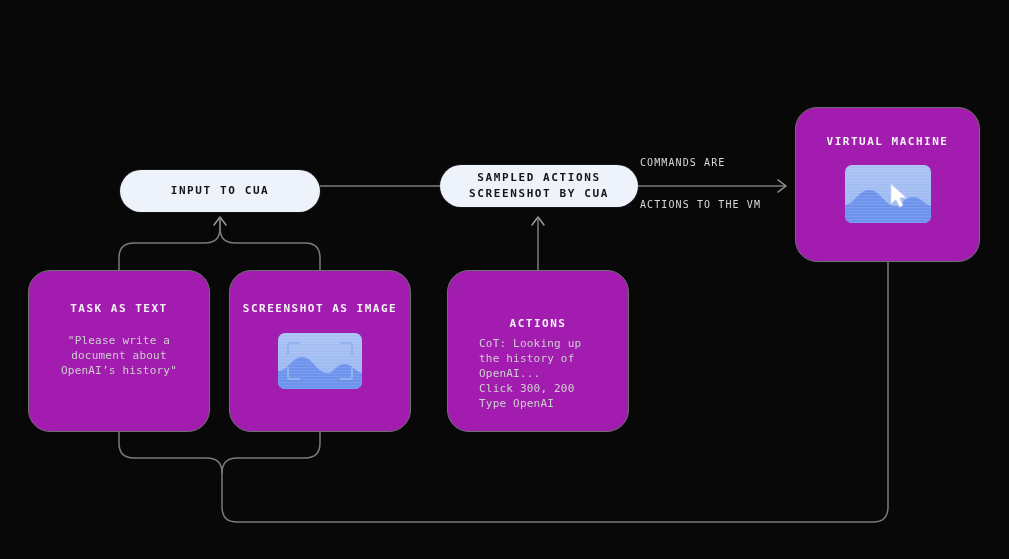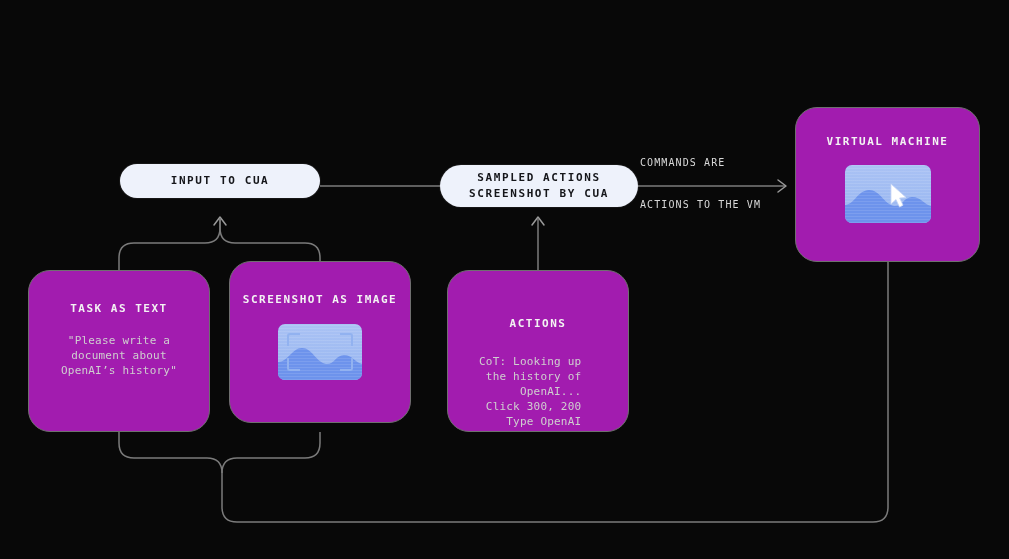--- a/index.html
+++ b/index.html
@@ -45,37 +45,37 @@
     align-items: center;
     justify-content: center;
     text-align: center;
     color: #15161a;
     font-size: 11px;
     letter-spacing: 1.6px;
     line-height: 16px;
     font-weight: 700;
     box-shadow: 0 0 0 1px rgba(255,255,255,0.06);
   }
-  #pill-input  { left: 120px; top: 164px; width: 200px; height: 34px; }
+  #pill-input  { left: 120px; top: 170px; width: 200px; height: 42px; }
   #pill-sampled{ left: 440px; top: 165px; width: 198px; height: 42px; }
   .pill-line { display: block; white-space: pre; }
 
   
   .card {
     position: absolute;
     border: 1.5px solid #6f6f6f;
     border-radius: 22px;
     background: #a21caf;
     box-sizing: border-box;
     display: flex;
     flex-direction: column;
     align-items: center;
   }
   #card-task       { left: 28px;  top: 270px; width: 182px; height: 162px; }
-  #card-screenshot { left: 229px; top: 261px; width: 182px; height: 162px; align-items: center; }
+  #card-screenshot { left: 229px; top: 270px; width: 182px; height: 162px; align-items: center; }
   #card-actions    { left: 447px; top: 270px; width: 182px; height: 162px; }
   #box-vm          { left: 795px; top: 107px; width: 185px; height: 155px; }
 
   .card-title {
     color: #f3f3f3;
     font-size: 11px;
     font-weight: 700;
     letter-spacing: 1.5px;
     margin-top: 31px;
     text-align: center;
@@ -86,21 +86,21 @@
 
   .card-body {
     color: #cfcfcf;
     font-size: 11px;
     line-height: 15px;
     letter-spacing: 0.2px;
     margin-top: 18px;
     white-space: pre;
   }
   .card-body.center { text-align: center; }
-  .card-body.left   { text-align: right; align-self: flex-start; margin-left: 31px; margin-top: 24px; }
+  .card-body.left   { text-align: left; align-self: flex-start; margin-left: 31px; margin-top: 6px; }
 
   
   .thumb {
     position: relative;
     width: 84px;
     height: 56px;
     border-radius: 7px;
     overflow: hidden;
     margin-top: 18px;
     background: linear-gradient(180deg, #aac2f4 0%, #9fbbf2 55%, #9ab7f1 100%);

